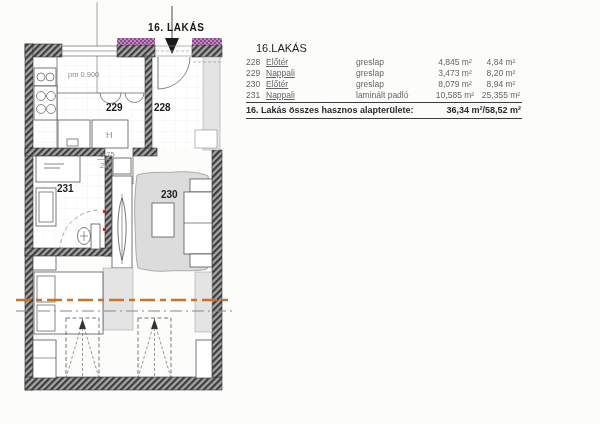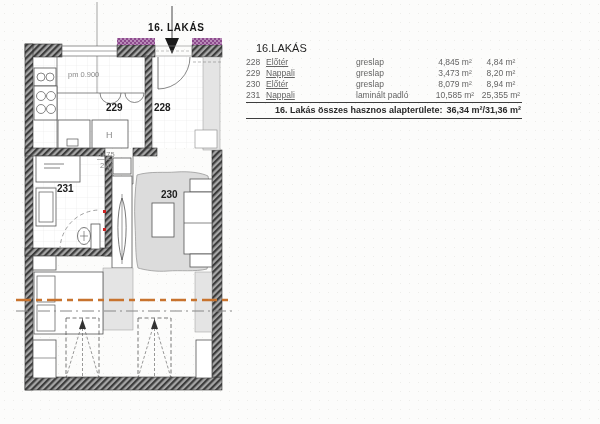--- a/index.html
+++ b/index.html
@@ -22,21 +22,21 @@
   .table{position:absolute;left:246px;top:42px;width:276px;}
   .t-header{font-size:11px;font-weight:normal;color:#1f1f1f;margin:0 0 3px 10px;}
   .t-row{display:flex;font-size:8.5px;color:#646464;line-height:11px;white-space:nowrap;}
   .c-num{width:20px;}
   .c-name{flex:1;text-decoration:underline;}
   .c-fin{width:74px;}
   .c-a1{width:50px;text-align:center;}
   .c-a2{width:42px;text-align:center;}
   .rule{border-top:1px solid #3d3d3d;margin:1px 0 1px 0;}
   .t-total{display:flex;font-size:9px;font-weight:bold;color:#2b2b2b;line-height:13px;white-space:nowrap;}
-  .total-label{flex:1;margin-left:29px;}
+  .total-label{flex:1;}
   .total-value{text-align:right;padding-right:1px;}
 </style>
 </head>
 <body>
 
 <svg class="plan" width="240" height="424" viewBox="0 0 240 424">
   <defs>
     <pattern id="hatch" patternUnits="userSpaceOnUse" width="4.5" height="4.5" patternTransform="rotate(45)">
       <rect width="4.5" height="4.5" fill="#a6a6a6"></rect>
       <rect width="2.2" height="4.5" fill="#3c3c3c"></rect>
@@ -224,16 +224,16 @@
         <span class="c-num">231</span>
         <span class="c-name">Nappali</span>
         <span class="c-fin">laminált padló</span>
         <span class="c-a1">10,585 m²</span>
         <span class="c-a2">25,355 m²</span>
       </div>
   </div>
   <div class="rule"></div>
   <div class="t-total">
     <span class="total-label">16. Lakás összes hasznos alapterülete:</span>
-    <span class="total-value">36,34 m²/31,36 m²</span>
+    <span class="total-value">36,34 m²/58,52 m²</span>
   </div>
   <div class="rule"></div>
 </div>
 
 </body></html>

